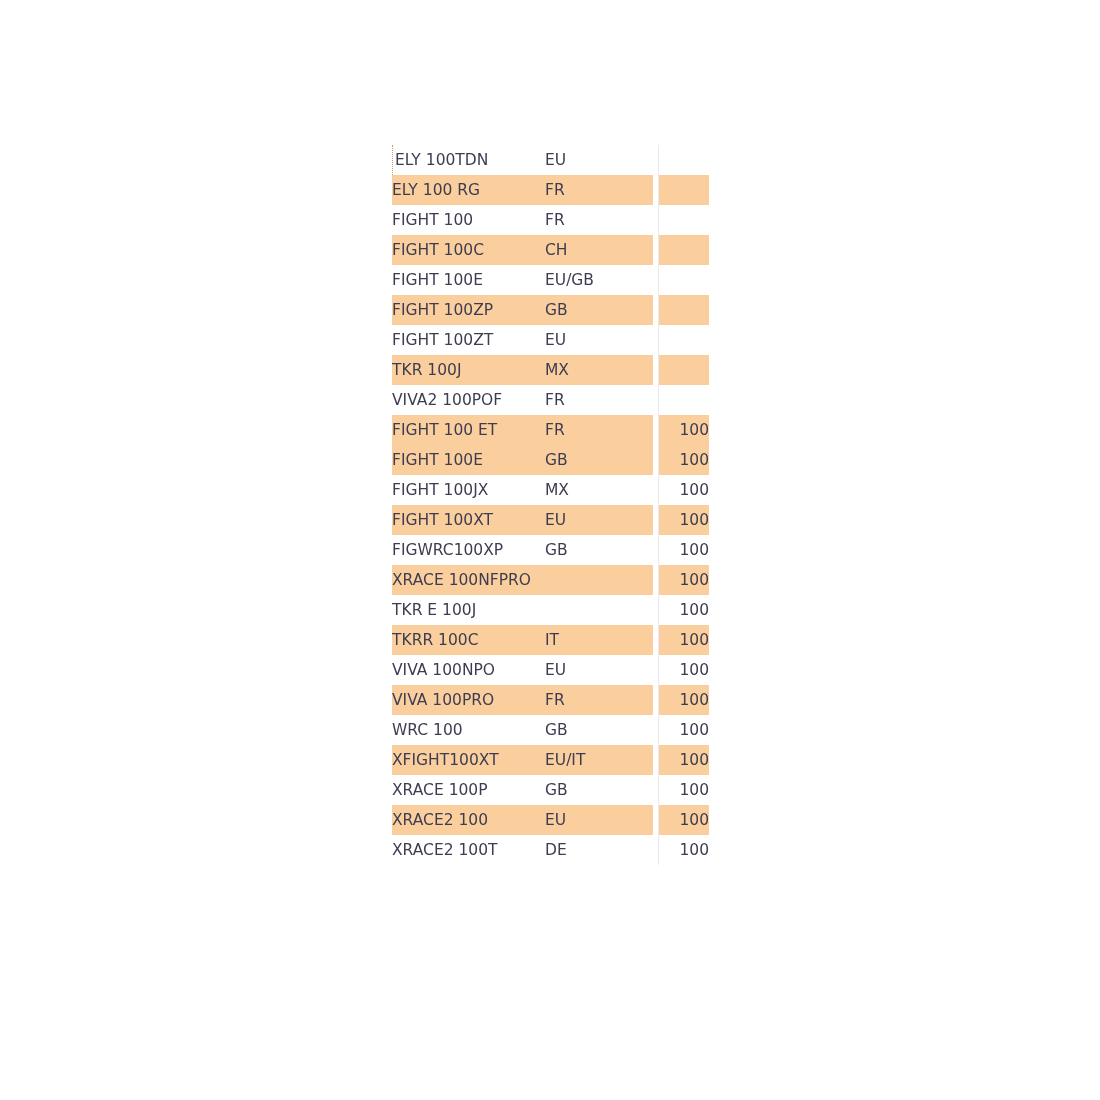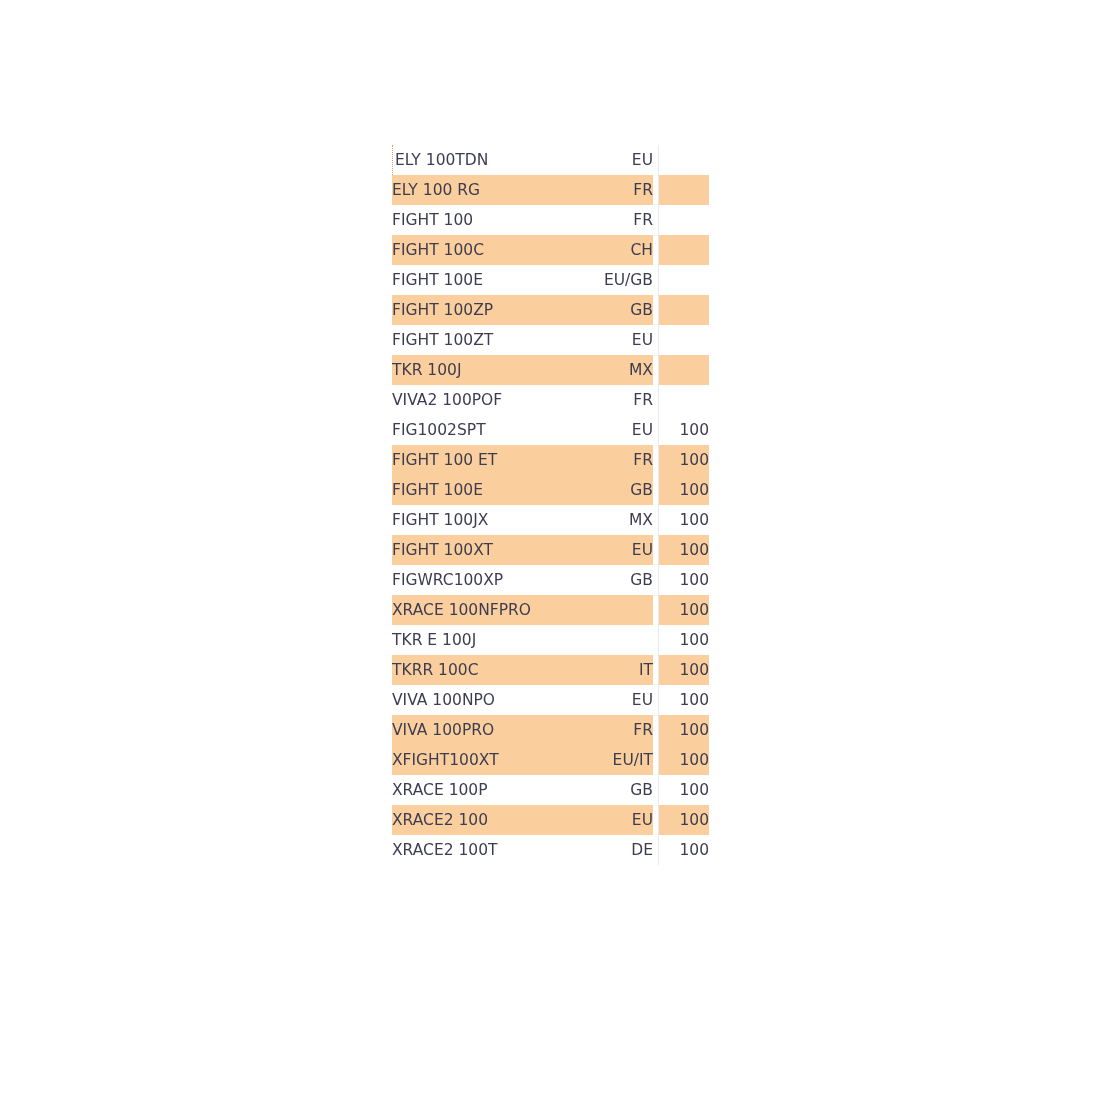--- a/index.html
+++ b/index.html
@@ -44,21 +44,21 @@
   }
 
   
   td.c-name {
     width: 150px;
     text-align: left;
     padding-left: 3px;
   }
   td.c-ctry {
     width: 108px;
-    text-align: right;
+    text-align: left;
     padding-right: 2px;
   }
   td.spacer {
     width: 5px;
     background: #ffffff !important;
     border-right: 1px solid #e9e9ef;
   }
   td.c-qty {
     width: 50px;
     text-align: right;
@@ -134,26 +134,20 @@
           <td class="c-ctry pad-22">MX</td>
           <td class="spacer"></td>
           <td class="c-qty"></td>
         </tr>
         <tr>
           <td class="c-name">VIVA2 100POF</td>
           <td class="c-ctry pad-0">FR</td>
           <td class="spacer"></td>
           <td class="c-qty"></td>
         </tr>
-        <tr>
-          <td class="c-name">FIG1002SPT</td>
-          <td class="c-ctry pad-8">EU</td>
-          <td class="spacer"></td>
-          <td class="c-qty">100</td>
-        </tr>
         <tr class="hl">
           <td class="c-name">FIGHT 100 ET</td>
           <td class="c-ctry pad-0">FR</td>
           <td class="spacer"></td>
           <td class="c-qty">100</td>
         </tr>
         <tr class="hl">
           <td class="c-name">FIGHT 100E</td>
           <td class="c-ctry pad-8">GB</td>
           <td class="spacer"></td>
@@ -197,20 +191,26 @@
         </tr>
         <tr>
           <td class="c-name">VIVA  100NPO</td>
           <td class="c-ctry pad-8">EU</td>
           <td class="spacer"></td>
           <td class="c-qty">100</td>
         </tr>
         <tr class="hl">
           <td class="c-name">VIVA 100PRO</td>
           <td class="c-ctry pad-0">FR</td>
+          <td class="spacer"></td>
+          <td class="c-qty">100</td>
+        </tr>
+        <tr>
+          <td class="c-name">WRC 100</td>
+          <td class="c-ctry pad-12">GB</td>
           <td class="spacer"></td>
           <td class="c-qty">100</td>
         </tr>
         <tr class="hl">
           <td class="c-name">XFIGHT100XT</td>
           <td class="c-ctry pad-0">EU/IT</td>
           <td class="spacer"></td>
           <td class="c-qty">100</td>
         </tr>
         <tr>

